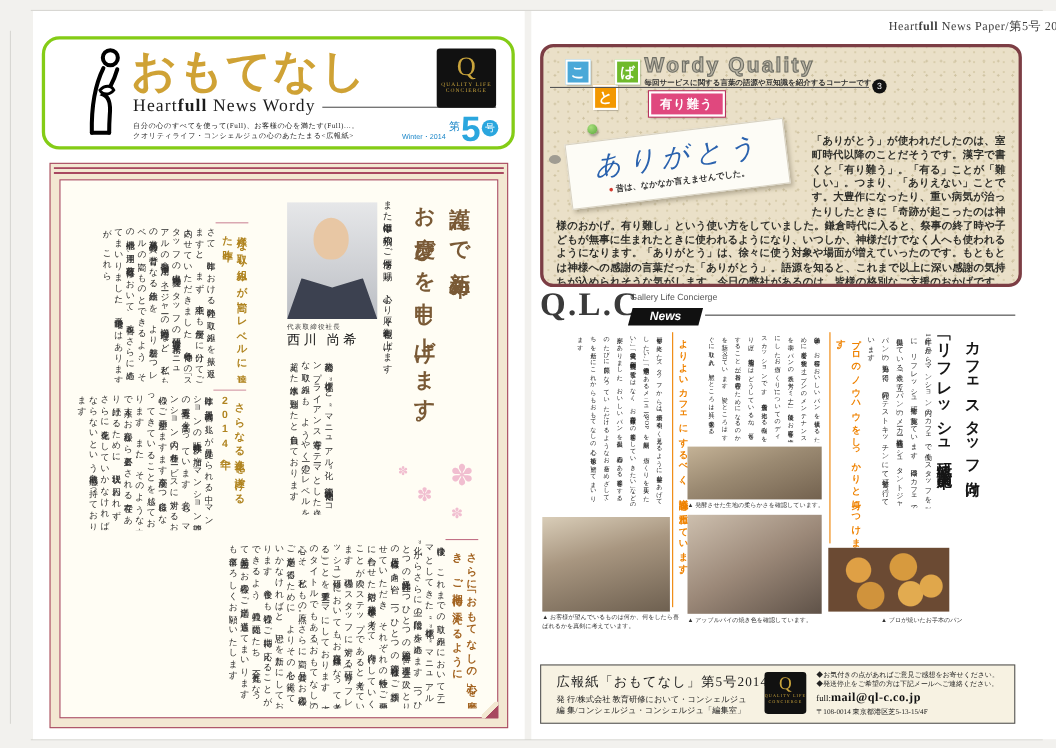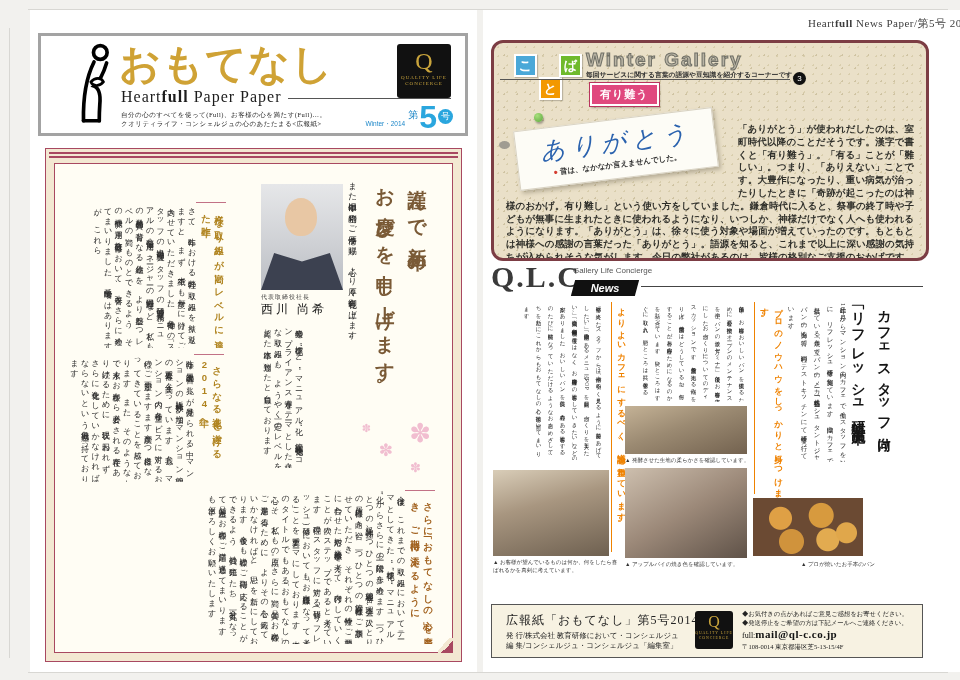--- a/index.html
+++ b/index.html
@@ -7,22 +7,22 @@
        font-family:"Liberation Serif","DejaVu Serif",serif;color:#2b2b2b;}
   .sans{font-family:"Liberation Sans","DejaVu Sans",sans-serif;}
   .v{writing-mode:vertical-rl;}
   .upright{text-orientation:upright;}
   .cropline{position:absolute;background:#d8d7d3;}
   .page{position:absolute;background:#fff;top:10px;height:662px;}
   #pageL{left:30px;width:447px;}
   #pageR{left:483px;width:510px;}
 
   
-  .hdr{position:absolute;left:8px;top:23px;width:424px;height:97px;border:3px solid #a3a3a3;
-       border-radius:0;background:#fff;}
+  .hdr{position:absolute;left:8px;top:23px;width:424px;height:97px;border:3px solid #84cc16;
+       border-radius:16px;background:#fff;}
   .hdr-figure{position:absolute;left:22px;top:6px;width:62px;height:84px;}
   .hdr-title{position:absolute;left:78px;top:6px;font-size:41px;font-weight:bold;color:#cfa235;
        letter-spacing:1px;line-height:44px;white-space:nowrap;}
   .hdr-paper{position:absolute;left:80px;top:52px;width:330px;font-size:16px;color:#1c1c1c;
        letter-spacing:1px;display:flex;align-items:baseline;}
   .hdr-paper b{font-weight:bold;}
   .hdr-paper .rule{flex:1;border-bottom:1px solid #555;margin-left:6px;transform:translateY(-3px);}
   .hdr-tag{position:absolute;left:80px;top:74px;font-size:6.5px;line-height:9px;color:#222;letter-spacing:.5px;}
   .qlc-badge{position:absolute;background:#111;color:#c9a43c;text-align:center;border-radius:3px;}
   .hdr .qlc-badge{right:14px;top:8px;width:54px;height:54px;}
@@ -168,21 +168,21 @@
       <svg viewBox="0 0 100 160" width="62" height="84">
         <circle cx="62" cy="20" r="13" fill="#fff" stroke="#000" stroke-width="7"></circle>
         <path d="M50,38 C36,66 29,104 30,150" stroke="#000" stroke-width="7" fill="none" stroke-linecap="round"></path>
         <path d="M74,40 C68,60 62,74 50,84 C60,88 63,100 61,120 C60,134 60,142 60,150" stroke="#000" stroke-width="7" fill="none" stroke-linecap="round"></path>
         <path d="M44,76 C52,67 64,67 68,76 C61,85 48,85 44,76 Z" stroke="#000" stroke-width="5" fill="#fff"></path>
         <path d="M30,150 L60,150" stroke="#000" stroke-width="7" stroke-linecap="round"></path>
       </svg>
     </div>
     <div class="hdr-title sans">おもてなし</div>
     <div class="hdr-paper">
-      <span><span>Heart</span><b>full</b><span> Paper Paper</span></span>
+      <span><span>Heart</span><b>full</b><span> News Wordy</span></span>
       <span class="rule"></span>
     </div>
     <div class="hdr-tag">
       <div>自分の心のすべてを使って(Full)、お客様の心を満たす(Full)…。</div>
       <div>クオリティライフ・コンシェルジュの心のあたたまる&lt;広報紙&gt;</div>
     </div>
     <div class="qlc-badge">
       <div class="mark">Q</div>
       <div class="l1">QUALITY LIFE</div>
       <div class="l2">CONCIERGE</div>
@@ -241,21 +241,21 @@
 
   <div class="masthead">
     <span>Heart</span><b>full</b><span> News Paper/第5号 2014.1</span>
   </div>
 
   <div class="wordy">
     <div class="tile" style="left:20px;top:11px;background:#4aa8d8;">こ</div>
     <div class="tile" style="left:45px;top:34px;background:#f39800;">と</div>
     <div class="tile" style="left:65px;top:11px;background:#6fba2c;">ば</div>
     <div class="wg-line"></div>
-    <div class="wg-title">Winter Gallery</div>
+    <div class="wg-title">Wordy Quality</div>
     <div class="wg-tag">毎回サービスに関する言葉の語源や豆知識を紹介するコーナーです。</div>
     <div class="wg-num">3</div>
     <div class="wg-badge">有り難う</div>
 
     <div class="wg-body">
       <span class="wg-space"></span>
       <span>「ありがとう」が使われだしたのは、室町時代以降のことだそうです。漢字で書くと「有り難う」。「有る」ことが「難しい」。つまり、「ありえない」ことです。大豊作になったり、重い病気が治ったりしたときに「奇跡が起こったのは神様のおかげ。有り難し」という使い方をしていました。鎌倉時代に入ると、祭事の終了時や子どもが無事に生まれたときに使われるようになり、いつしか、神様だけでなく人へも使われるようになります。「ありがとう」は、徐々に使う対象や場面が増えていったのです。もともとは神様への感謝の言葉だった「ありがとう」。語源を知ると、これまで以上に深い感謝の気持ちが込められそうな気がします。今日の弊社があるのは、皆様の格別なご支援のおかげです。誠にありがとうございます。</span>
     </div>
 
     <div class="wg-card">

